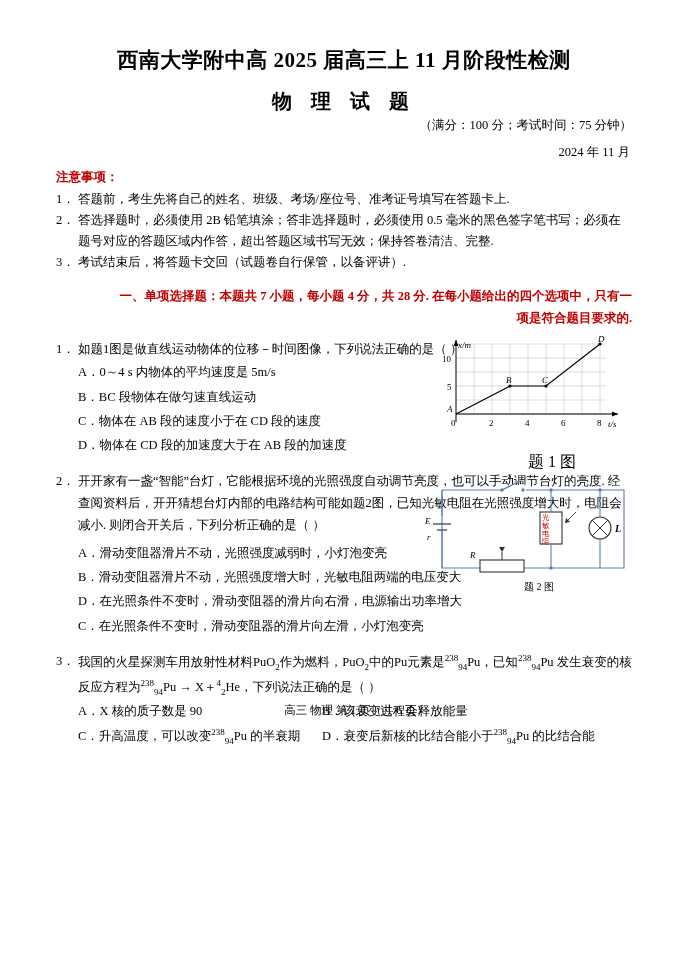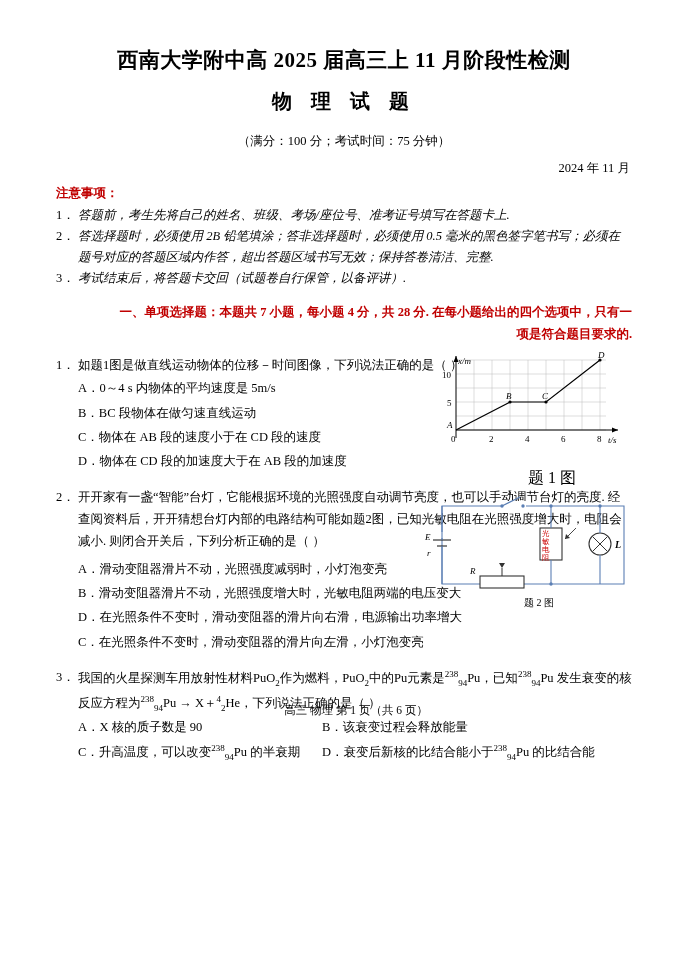--- a/index.html
+++ b/index.html
@@ -27,23 +27,23 @@
     font-family:"Liberation Serif", serif;
   }
   .subtitle{
     text-align:center;
     font-size:20px;
     font-weight:bold;
     letter-spacing:7px;
     margin:14px 0 0 0;
   }
   .score-line{
-    text-align:center;
-    font-size:12.5px;
-    margin-top:18px;
+    text-align:right;
+    font-size:12.5px;
+    margin-top:2px;
   }
   .date-line{
     text-align:right;
     font-size:12.5px;
     margin-top:10px;
     padding-right:2px;
   }
   .notice-head{
     font-size:12.5px;
     font-weight:bold;
@@ -57,21 +57,21 @@
   }
   .notice-list .ni{
     display:flex;
     margin-bottom:1px;
   }
   .notice-list .num{
     width:22px;
     flex:0 0 22px;
     text-align:left;
   }
-  .notice-list .txt{flex:1;font-style:italic;}
+  .notice-list .txt{flex:1;}
   .section-head{
     font-size:12.5px;
     font-weight:bold;
     color:#c00000;
     margin-top:14px;
     line-height:1.72;
     text-align:right;
   }
   .section-head .cont{
     display:block;

